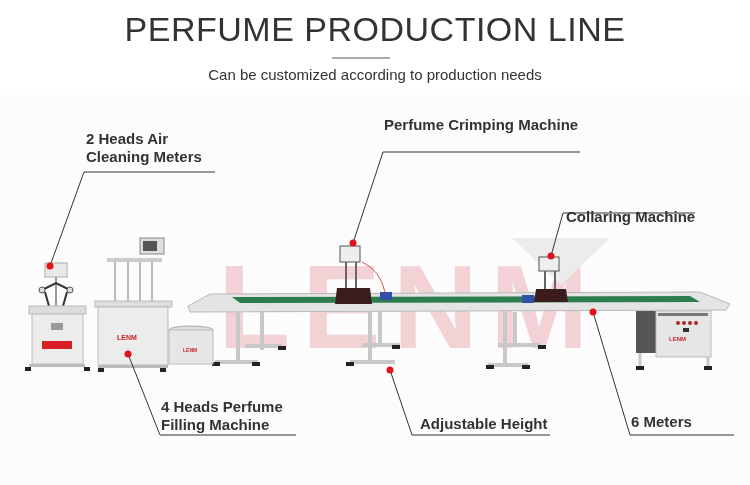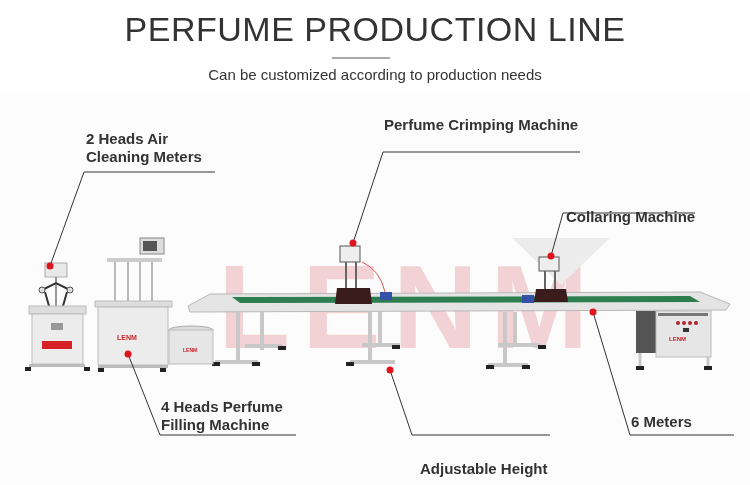--- a/index.html
+++ b/index.html
@@ -157,21 +157,21 @@
   <div>2 Heads Air</div>
   <div>Cleaning Meters</div>
 </div>
 <div class="lbl" style="left:161px;top:398px;">
   <div>4 Heads Perfume</div>
   <div>Filling Machine</div>
 </div>
 <div class="lbl" style="left:384px;top:116px;">
   <div>Perfume Crimping Machine</div>
 </div>
-<div class="lbl" style="left:420px;top:415px;margin-top:45px;">
+<div class="lbl" style="left:420px;top:415px;">
   <div>Adjustable Height</div>
 </div>
 <div class="lbl" style="left:566px;top:208px;">
   <div>Collaring Machine</div>
 </div>
 <div class="lbl" style="left:631px;top:398px;margin-top:15px;">
   <div>6 Meters</div>
 </div>
 
 </body></html>

